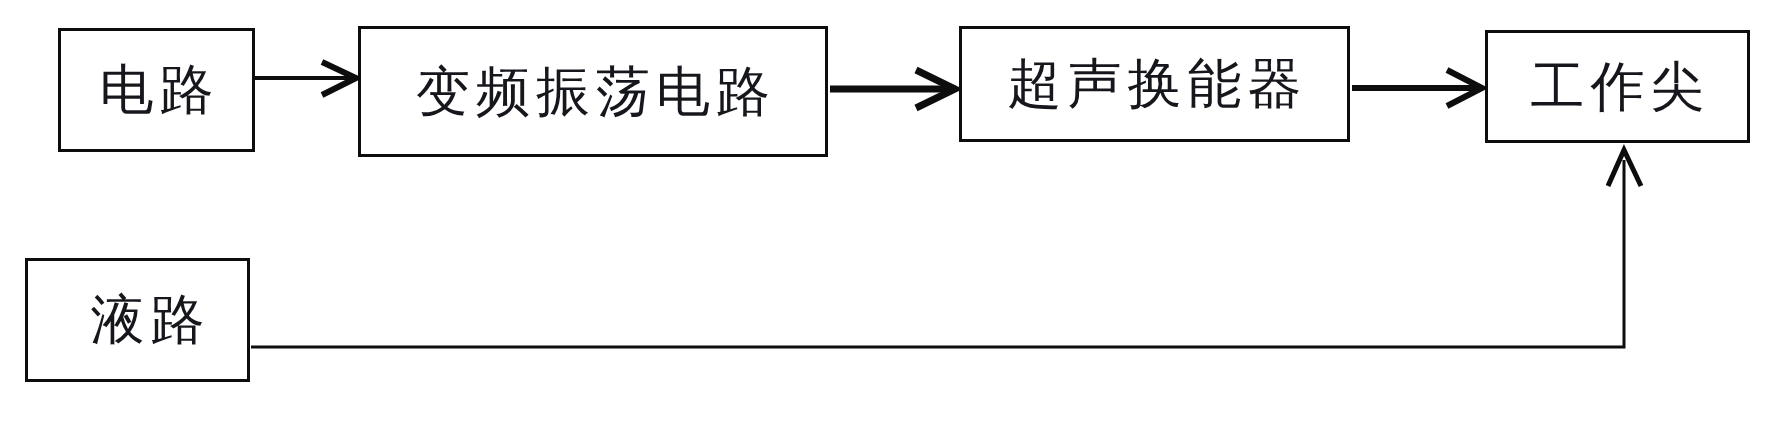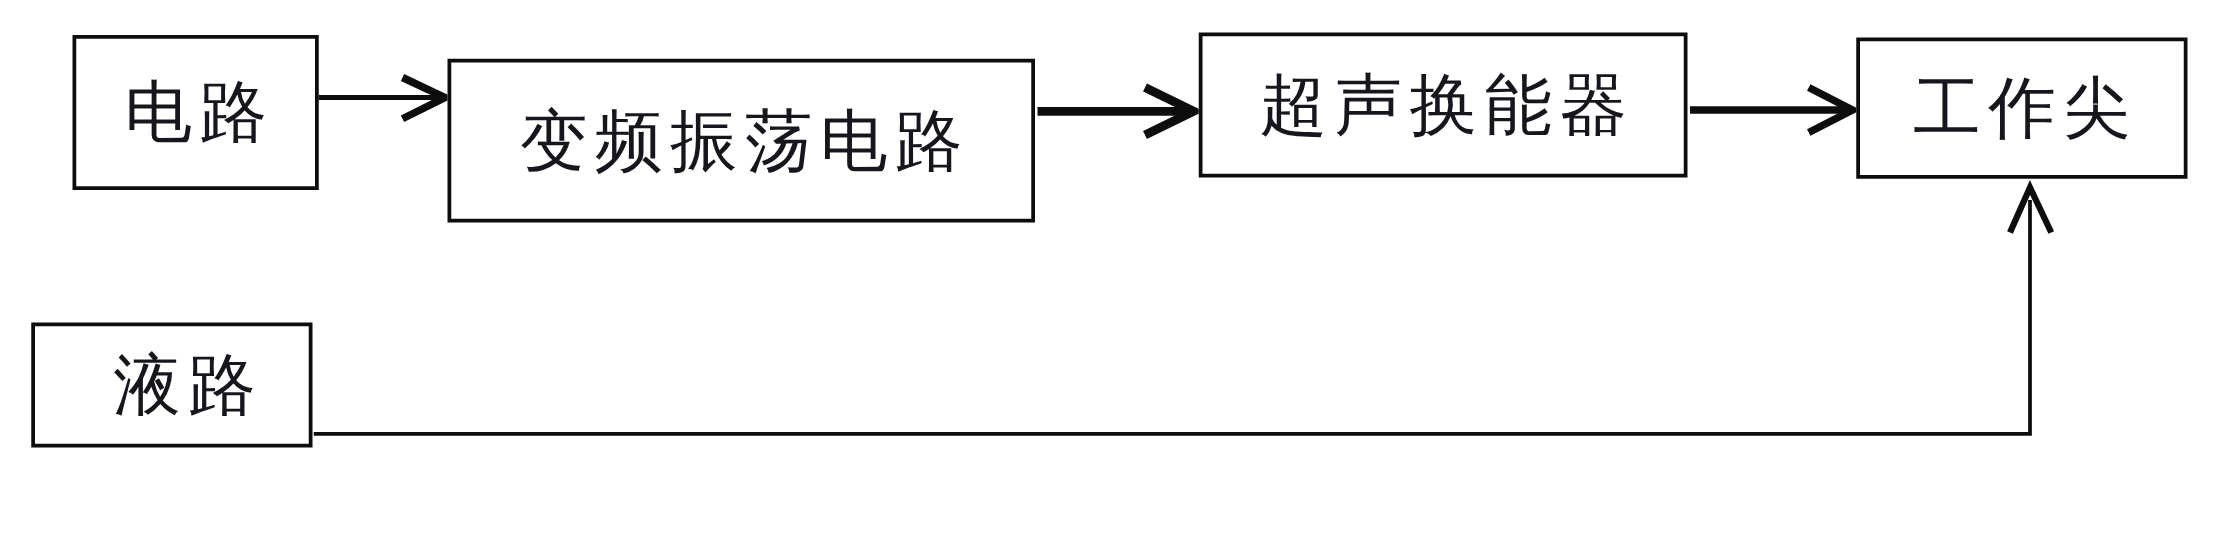--- a/index.html
+++ b/index.html
@@ -31,24 +31,24 @@
     font-family: "Liberation Serif", "DejaVu Serif", serif;
     font-size: 54px;
     line-height: 1;
     color: #16171c;
     letter-spacing: 6px;
     text-indent: 6px;
     white-space: nowrap;
     user-select: none;
   }
   #n-dianlu   { left: 25px;   top: 28px;  width: 197px; height: 124px; margin-left: 33px; }
-  #n-bianpin  { left: 358px;  top: 26px;  width: 470px; height: 131px; margin-top: 21px; }
+  #n-bianpin  { left: 358px;  top: 26px;  width: 470px; height: 131px; }
   #n-chaosheng{ left: 959px;  top: 26px;  width: 391px; height: 116px; }
   #n-gongzuo  { left: 1485px; top: 30px;  width: 265px; height: 113px; }
-  #n-yelu     { left: 25px;   top: 258px; width: 225px; height: 100px; padding-left: 20px; }
+  #n-yelu     { left: 25px;   top: 258px; width: 225px; height: 124px; padding-left: 20px; }
 
   .edge-layer {
     position: absolute;
     left: 0;
     top: 0;
     width: 1784px;
     height: 434px;
     pointer-events: none;
   }
   .edge-layer line,

